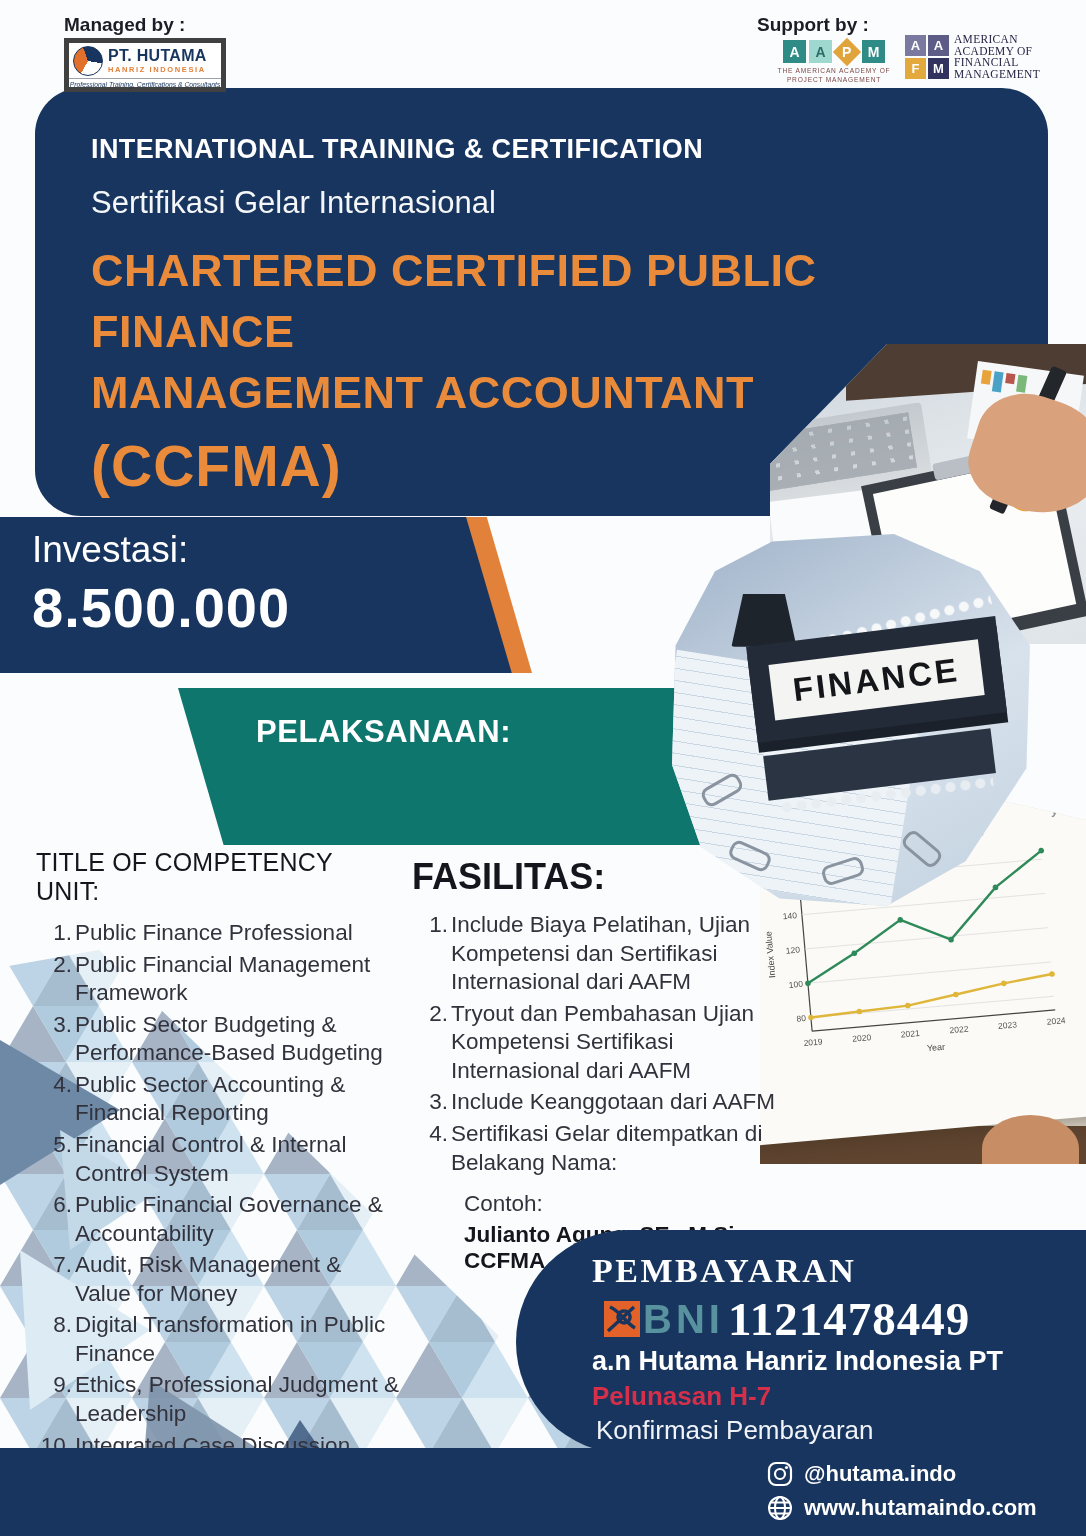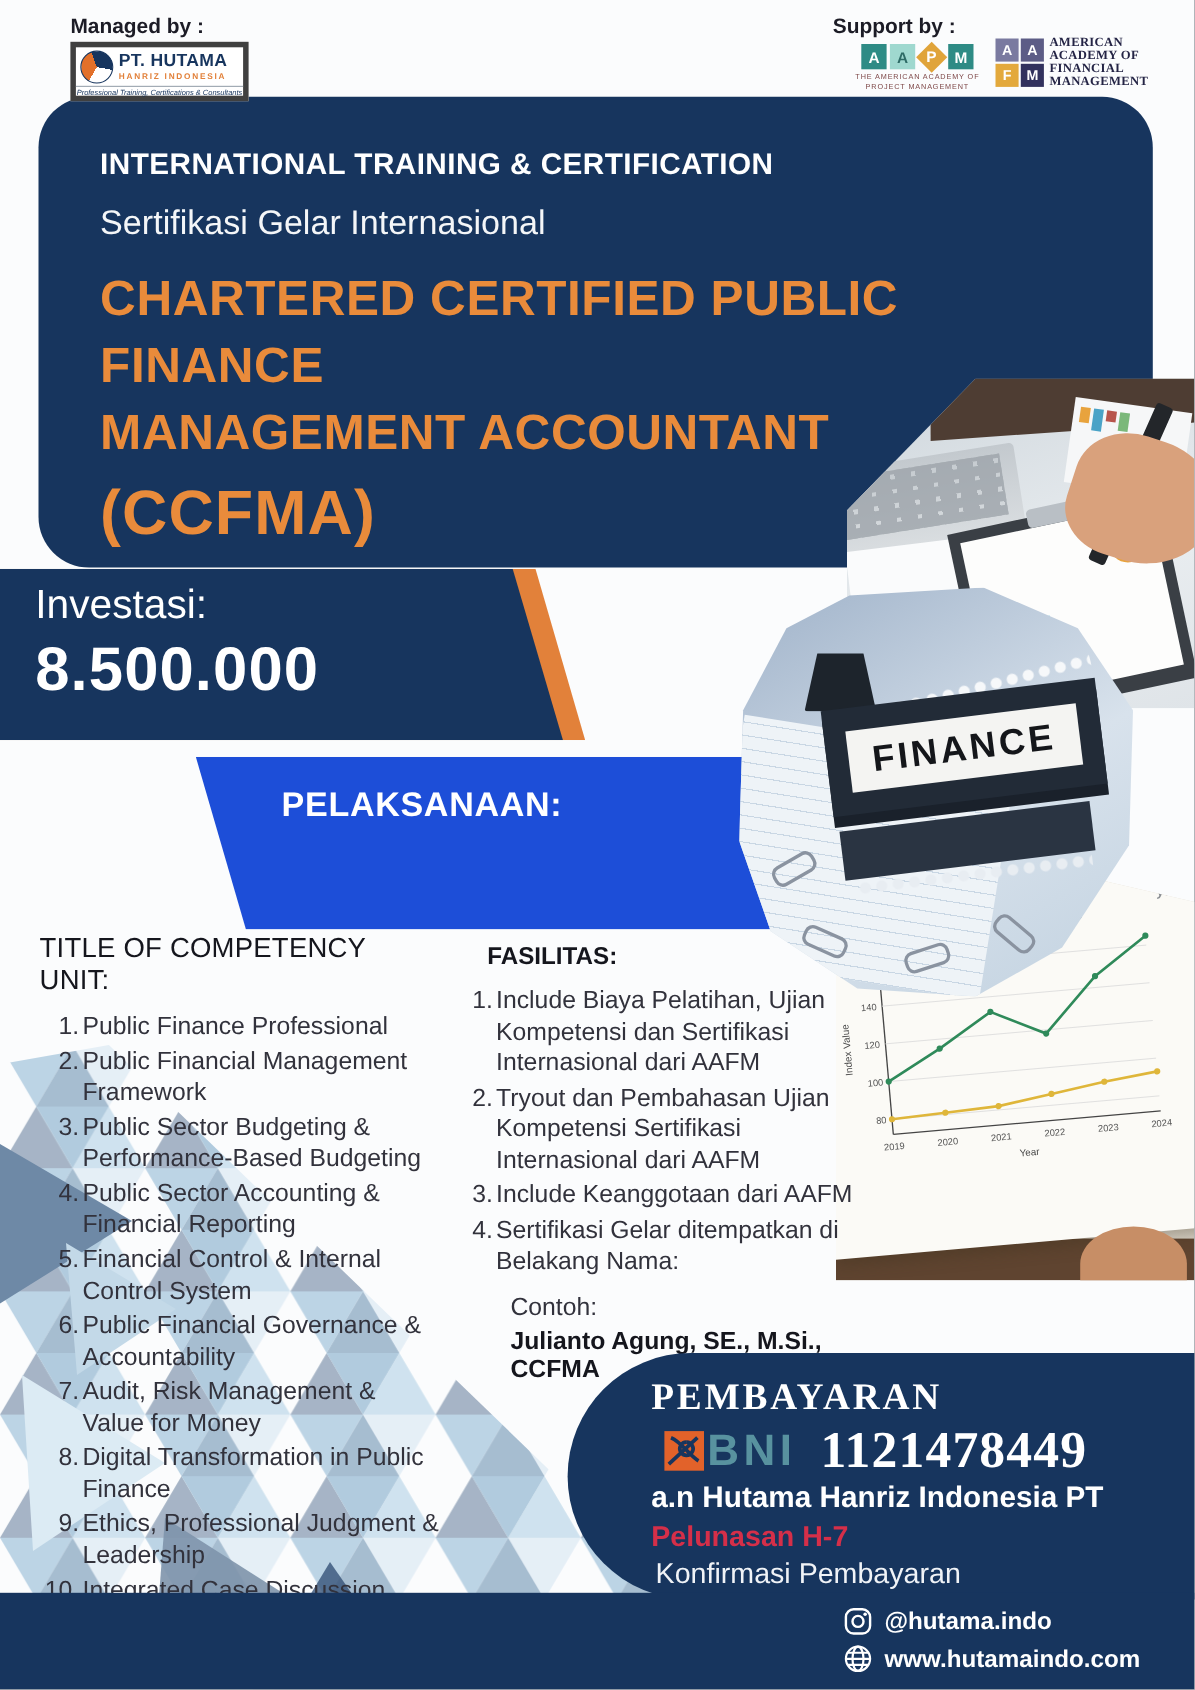--- a/index.html
+++ b/index.html
@@ -28,39 +28,39 @@
   .aapm-p span{transform:rotate(-45deg);}
   .aapm-m{background:#2e8b85;}
   .aapm-caption{margin-top:4px;font-size:6.6px;color:#7d4646;text-align:center;letter-spacing:.8px;line-height:1.35;}
   .aafm{position:absolute;left:905px;top:34px;z-index:6;display:flex;gap:5px;align-items:center;}
   .aafm-grid{display:grid;grid-template-columns:21px 21px;grid-template-rows:21px 21px;gap:2px;}
   .aafm-sq{color:#fff;font-weight:bold;font-size:13px;display:flex;align-items:center;justify-content:center;}
   .aafm-a1{background:#7a7aa0;}
   .aafm-a2{background:#5c5c86;}
   .aafm-f{background:#e3a93c;}
   .aafm-m{background:#32325e;}
-  .aafm-caption{font-family:"Liberation Serif",serif;font-size:11.5px;font-weight:bold;color:#242445;line-height:1.02;letter-spacing:.3px;}
+  .aafm-caption{font-family:"Liberation Serif",serif;font-size:11.5px;font-weight:normal;color:#242445;line-height:1.02;letter-spacing:.3px;}
   
   .hero{position:absolute;left:35px;top:88px;width:1013px;height:428px;background:#17355e;
         border-radius:46px;z-index:2;color:#fff;}
   .hero-inner{padding:46px 40px 0 56px;}
   .hero-kicker{font-size:27px;font-weight:bold;letter-spacing:.4px;}
   .hero-subtitle{font-size:25px;font-weight:300;color:#eef1f5;margin-top:9px;}
   .hero-tagline{font-size:31px;font-weight:400;color:#f4f6f8;margin-top:20px;}
   .hero-title{margin-top:20px;font-size:45px;font-weight:800;color:#e98b3b;line-height:1.35;letter-spacing:.5px;}
   .hero-ccfma{font-size:57px;font-weight:800;color:#e98b3b;margin-top:10px;letter-spacing:1px;}
   
   .invest-band{position:absolute;left:0;top:517px;width:532px;height:156px;z-index:2;}
   .invest-orange{position:absolute;inset:0;background:#e2813a;clip-path:polygon(0 0,91.5% 0,100% 100%,0 100%);}
   .invest-navy{position:absolute;inset:0;background:#17355e;clip-path:polygon(0 0,87.6% 0,96.2% 100%,0 100%);}
   .invest-text{position:absolute;left:32px;top:12px;color:#fff;}
   .invest-label{font-size:37px;font-weight:300;}
   .invest-amount{font-size:56px;font-weight:800;margin-top:4px;letter-spacing:1px;}
   
-  .schedule-band{position:absolute;left:178px;top:688px;width:600px;height:157px;background:#1d4ed8;
+  .schedule-band{position:absolute;left:178px;top:688px;width:600px;height:157px;background:#0f766e;
                  clip-path:polygon(0 0,100% 0,100% 100%,7.6% 100%);z-index:2;}
   .schedule-label{margin:26px 0 0 78px;font-size:31px;font-weight:800;color:#fff;letter-spacing:.6px;}
   
   .photo1{position:absolute;left:770px;top:344px;width:316px;height:300px;z-index:3;
           clip-path:polygon(37% 0,100% 0,100% 100%,0 100%,0 40%);
           background:linear-gradient(160deg,#cdd5db,#e9edf0 60%,#dfe4e8);}
   .p1-top{position:absolute;left:24%;top:-6%;width:80%;height:22%;background:#4e3d33;transform:skewY(-4deg);}
   .p1-paper1{position:absolute;right:2%;top:8%;width:34%;height:26%;background:#f6f7f8;transform:rotate(8deg);}
   .p1-bars{display:flex;gap:3px;margin:8px 6px;}
   .p1-bars i{display:block;width:9px;}
@@ -112,35 +112,35 @@
   .trend-chart{position:absolute;left:4%;top:6%;}
   .trend-chart .ct{font-size:12.5px;font-weight:bold;fill:#3a3a3a;}
   .trend-chart .al{font-size:9px;fill:#4a4a4a;}
   .trend-chart .tick{font-size:8.5px;fill:#555;}
   .trend-chart .ty{text-anchor:end;}
   .trend-chart .tx{text-anchor:middle;}
   
   .competency{position:absolute;left:36px;top:848px;width:366px;z-index:6;}
   .comp-heading{font-size:25px;font-weight:400;color:#15161d;letter-spacing:.2px;}
   .facilities{position:absolute;left:412px;top:856px;width:386px;z-index:6;}
-  .fac-heading{font-size:22px;font-weight:800;color:#15161d;margin-left:31px;}
+  .fac-heading{font-size:36px;font-weight:800;color:#15161d;}
   .num-list{margin-top:13px;font-size:22.5px;color:#32323c;font-weight:500;line-height:1.27;}
   .num-item{display:flex;margin-bottom:3px;}
   .num{min-width:36px;text-align:right;flex:none;padding-right:3px;}
   .example{margin-top:14px;margin-left:52px;}
   .example-label{font-size:22.5px;color:#32323c;font-weight:500;}
   .example-name{font-size:22.5px;font-weight:800;color:#15161d;margin-top:5px;}
   
   .payment{position:absolute;left:516px;top:1230px;width:600px;height:224px;background:#17355e;
            border-radius:112px 0 0 112px;z-index:6;color:#fff;}
   .pay-heading{font-family:"Liberation Serif",serif;font-weight:bold;font-size:34px;letter-spacing:2.5px;margin:22px 0 0 76px;}
   .pay-bni-row{display:flex;align-items:center;margin:2px 0 0 88px;}
   .bni-box{width:36px;height:36px;background:#e2622a;position:relative;flex:none;}
   .bni-text{font-size:40px;font-weight:bold;color:#58929f;letter-spacing:4px;margin-left:3px;}
-  .pay-number{font-family:"Liberation Serif",serif;font-weight:bold;font-size:47px;margin-left:22px;letter-spacing:1px;}
+  .pay-number{font-family:"Liberation Serif",serif;font-weight:bold;font-size:47px;margin-left:4px;letter-spacing:1px;}
   .pay-name{font-size:27px;font-weight:800;margin:0 0 0 76px;}
   .pay-note{font-size:26px;font-weight:800;color:#d52f49;margin:4px 0 0 76px;}
   .pay-confirm{font-size:26px;font-weight:400;margin:3px 0 0 80px;color:#f0f3f7;}
   .pay-wa{font-size:26px;font-weight:800;margin:5px 0 0 80px;}
   
   .footer{position:absolute;left:0;top:1448px;width:1086px;height:88px;background:#17355e;z-index:7;color:#fff;}
   .footer-left{position:absolute;left:64px;top:10px;font-family:"Liberation Serif",serif;font-weight:bold;}
   .footer-contact{font-size:26px;letter-spacing:.4px;}
   .footer-phones{font-size:27px;margin-top:6px;letter-spacing:.4px;}
   .footer-right{position:absolute;left:766px;top:9px;}

